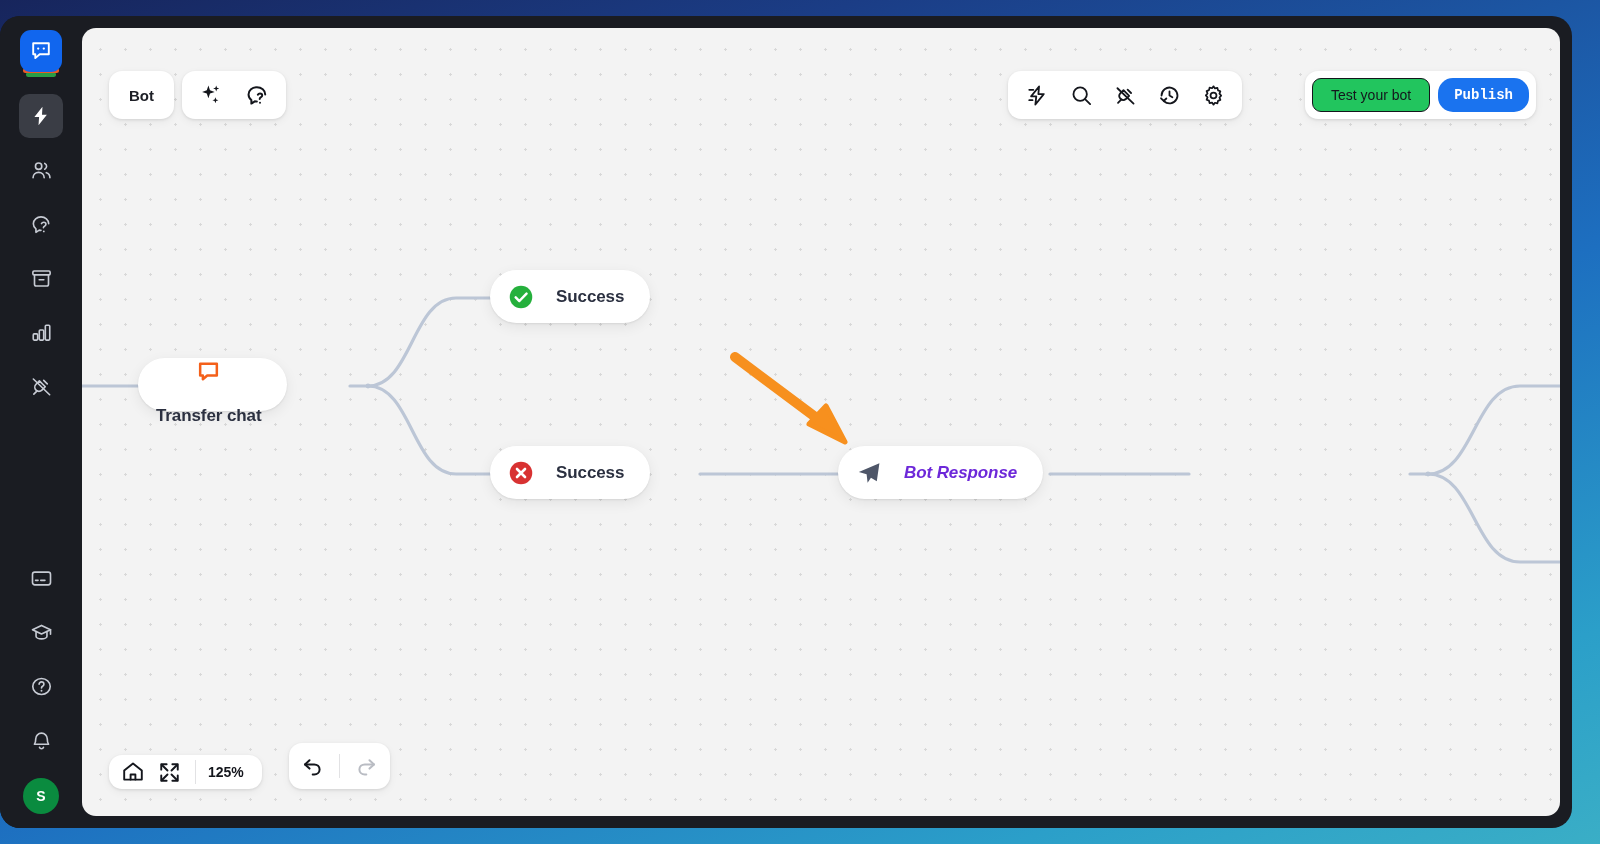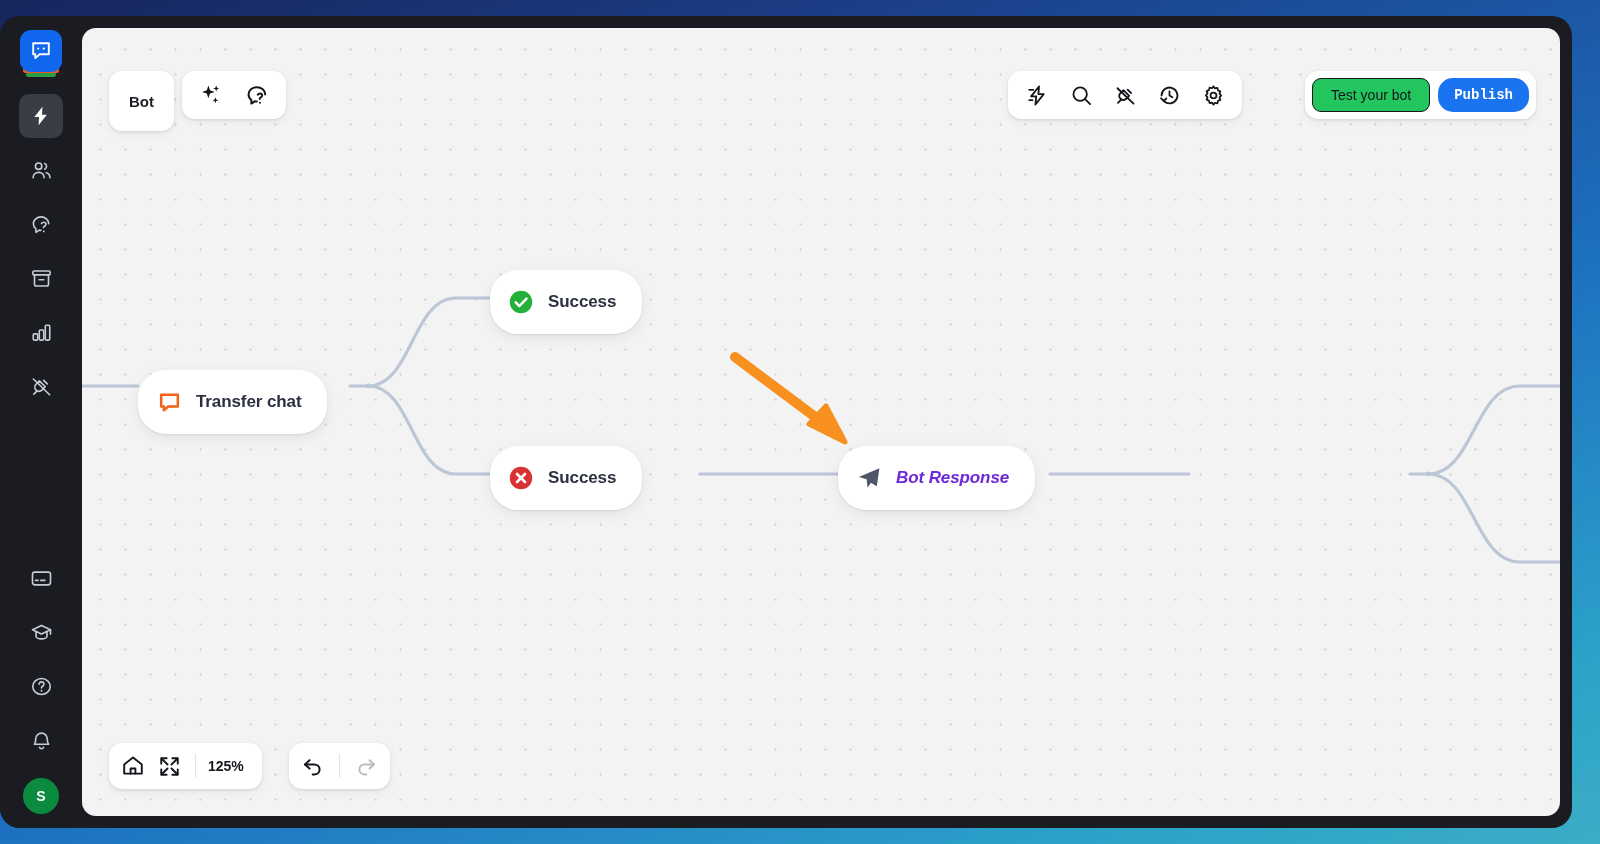--- a/index.html
+++ b/index.html
@@ -130,21 +130,21 @@
     position: absolute;
     background: #ffffff;
     border-radius: 13px;
     box-shadow: 0 1px 3px rgba(0,0,0,0.10), 0 3px 10px rgba(0,0,0,0.05);
     display: flex;
     align-items: center;
   }
 
   #bot-chip {
     left: 27px; top: 43px;
-    height: 60px;
+    height: 48px;
     padding: 0 20px;
     font-size: 15px;
     font-weight: bold;
     color: #1d1f26;
     cursor: pointer;
   }
 
   #ai-chip {
     left: 100px; top: 43px;
     height: 48px;
@@ -203,21 +203,21 @@
     font-weight: bold;
     color: #ffffff;
     cursor: pointer;
     font-family: Liberation Mono, monospace;
     display: flex; align-items: center;
   }
 
   
   #zoom-chip {
     left: 27px; bottom: 27px;
-    height: 46px;
+    height: 34px;
     padding: 0 6px;
     gap: 0;
   }
   #zoom-chip .ic {
     width: 36px; height: 36px;
     display: flex; align-items: center; justify-content: center;
     color: #14161c; cursor: pointer; border-radius: 8px;
   }
   .vdiv { width: 1px; height: 24px; background: #e2e2e4; margin: 0 8px; }
   #zoom-level {
@@ -240,23 +240,23 @@
   #history-chip .ic.disabled { color: #b9bcc3; }
 
   
   .node {
     position: absolute;
     background: #ffffff;
     border-radius: 28px;
     box-shadow: 0 1px 2px rgba(0,0,0,0.08), 0 4px 14px rgba(0,0,0,0.07);
     display: flex;
     align-items: center;
-    height: 64px;
+    height: 53px;
     padding: 0 26px 0 18px;
-    gap: 14px;
+    gap: 22px;
     cursor: pointer;
     white-space: nowrap;
   }
   .node .node-ic {
     width: 26px; height: 26px;
     display: flex; align-items: center; justify-content: center;
     flex: 0 0 auto;
   }
   .node .node-label {
     font-size: 17px;
@@ -416,21 +416,21 @@
         <circle cx="286" cy="358" r="2.4"></circle>
         <circle cx="1346" cy="446" r="2.4"></circle>
       </g>
 
       <g>
         <path d="M653 329 L 744 397" stroke="#f7901e" stroke-width="10" stroke-linecap="round" fill="none"></path>
         <path d="M763 414 L 727 396 L 744 378 Z" fill="#f7901e" stroke="#f7901e" stroke-width="5" stroke-linejoin="round"></path>
       </g>
     </svg>
 
-    <div class="node" style="left:56px; top:342px;">
+    <div class="node" style="left:56px; top:330px;flex-direction:column;">
       <span class="node-ic">
         <svg width="25" height="25" viewBox="0 0 24 24" fill="none" stroke="#f4601a" stroke-width="2.4" stroke-linejoin="round">
           <path d="M4 4.6h16v11.2h-9.2L6.6 19.4v-3.6H4z"></path>
         </svg>
       </span>
       <span class="node-label">Transfer chat</span>
     </div>
 
     <div class="node" style="left:408px; top:242px;">
       <span class="node-ic">

